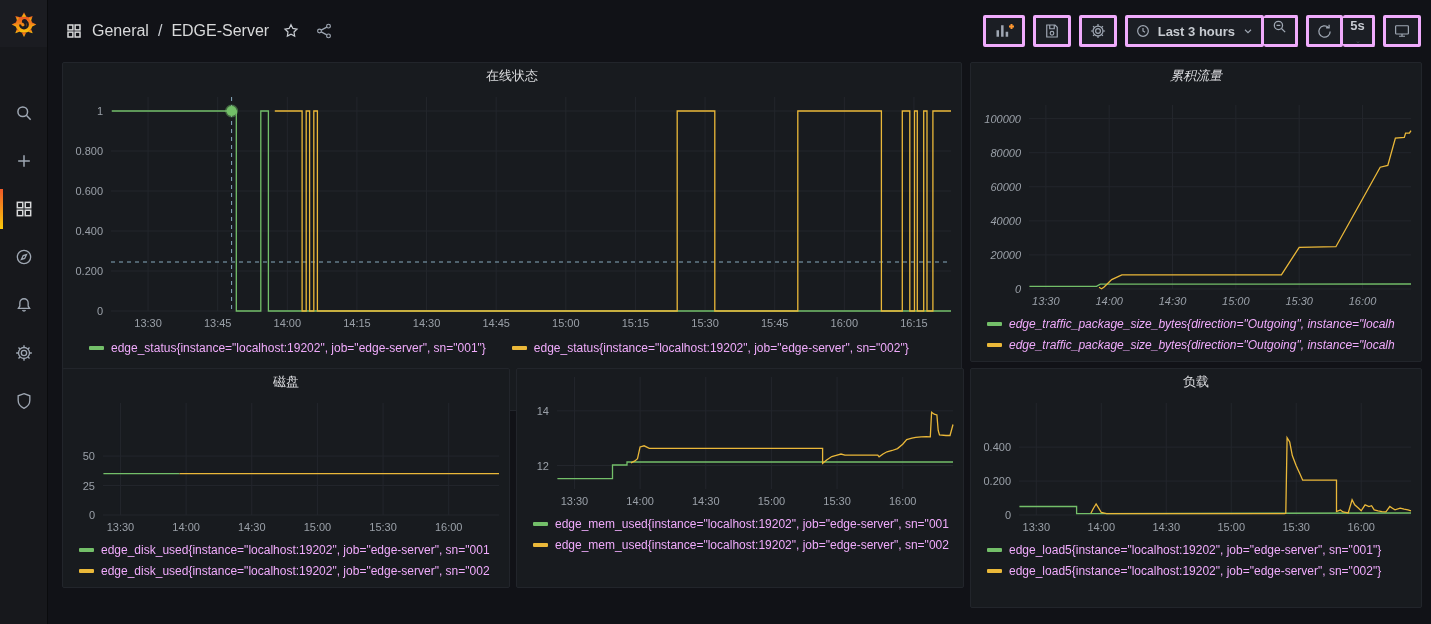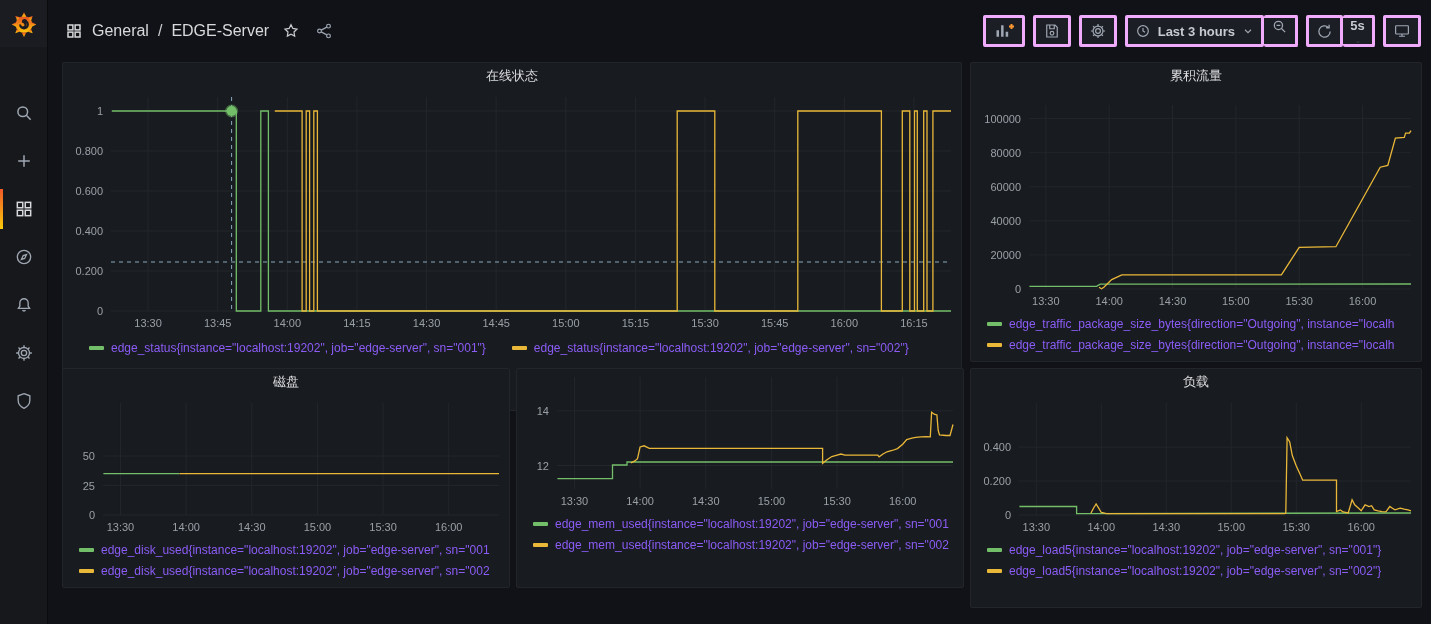--- a/index.html
+++ b/index.html
@@ -22,27 +22,27 @@
   .toolbar{display:flex;align-items:center;gap:8px;}
   .tgroup{display:flex;}
   .tbtn{height:32px;min-width:32px;display:flex;align-items:center;justify-content:flex-start;gap:7px;background:#1b1e24;border:3px solid #f0abfc;border-radius:2px;color:#9fa7b3;padding:0 7px;box-sizing:border-box;font-size:13px;cursor:pointer;}
   .tgroup .tbtn + .tbtn{border-left:none;flex-direction:column;}
   .tbtn .lbl{color:#c7cbd1;font-weight:bold;}
   
   .panel{position:absolute;background:#181b1f;border:1px solid #22252b;border-radius:2px;display:flex;flex-direction:column;box-sizing:border-box;}
   .panel-title{height:26px;line-height:26px;text-align:center;font-size:13px;color:#dcdde0;flex:none;cursor:pointer;}
   svg.chart{display:block;width:100%;flex:none;}
   svg.chart text{fill:#9aa0a8;font-size:11px;font-family:"Liberation Sans",sans-serif;}
-  .legend{flex:none;padding:2px 8px 4px 16px;font-size:12px;color:#8b5cf6;overflow:hidden;}
+  .legend{flex:none;padding:2px 8px 4px 16px;font-size:12px;color:#f0abfc;overflow:hidden;}
   .legend .item{display:flex;align-items:center;white-space:nowrap;height:21px;cursor:pointer;}
   .legend.row{display:flex;flex-direction:row;gap:26px;padding-left:26px;align-items:center;height:26px;}
   .sw{display:inline-block;width:15px;height:4px;border-radius:1px;margin-right:7px;flex:none;}
   .resize-handle{position:absolute;right:3px;bottom:3px;width:9px;height:9px;cursor:nwse-resize;}
   #p1{left:62px;top:62px;width:900px;height:349px;}
-  #p2{left:970px;top:62px;width:452px;height:300px;}
+  #p2{left:970px;top:62px;width:452px;height:300px;font-style:italic;}
   #p3{left:62px;top:368px;width:448px;height:220px;}
   #p4{left:516px;top:368px;width:448px;height:220px;}
   #p5{left:970px;top:368px;width:452px;height:240px;}
 </style>
 </head>
 <body>
 
 <div id="screen">
 
   <div class="sidebar">

